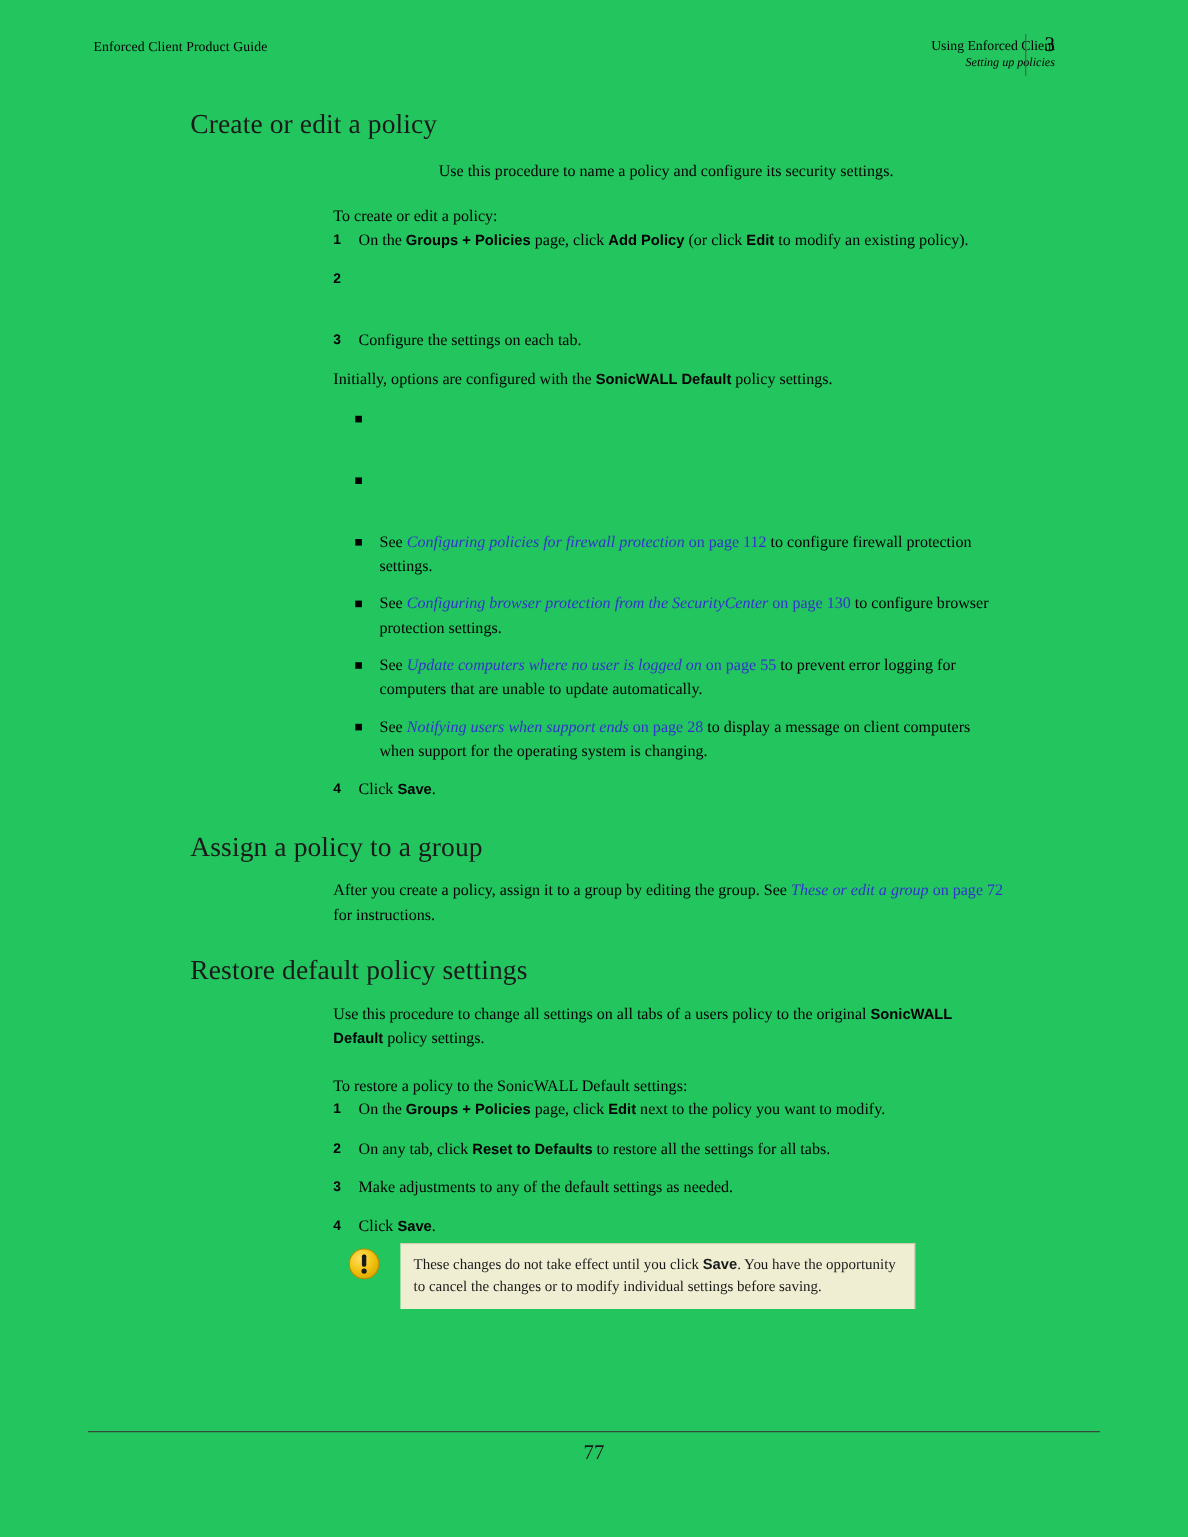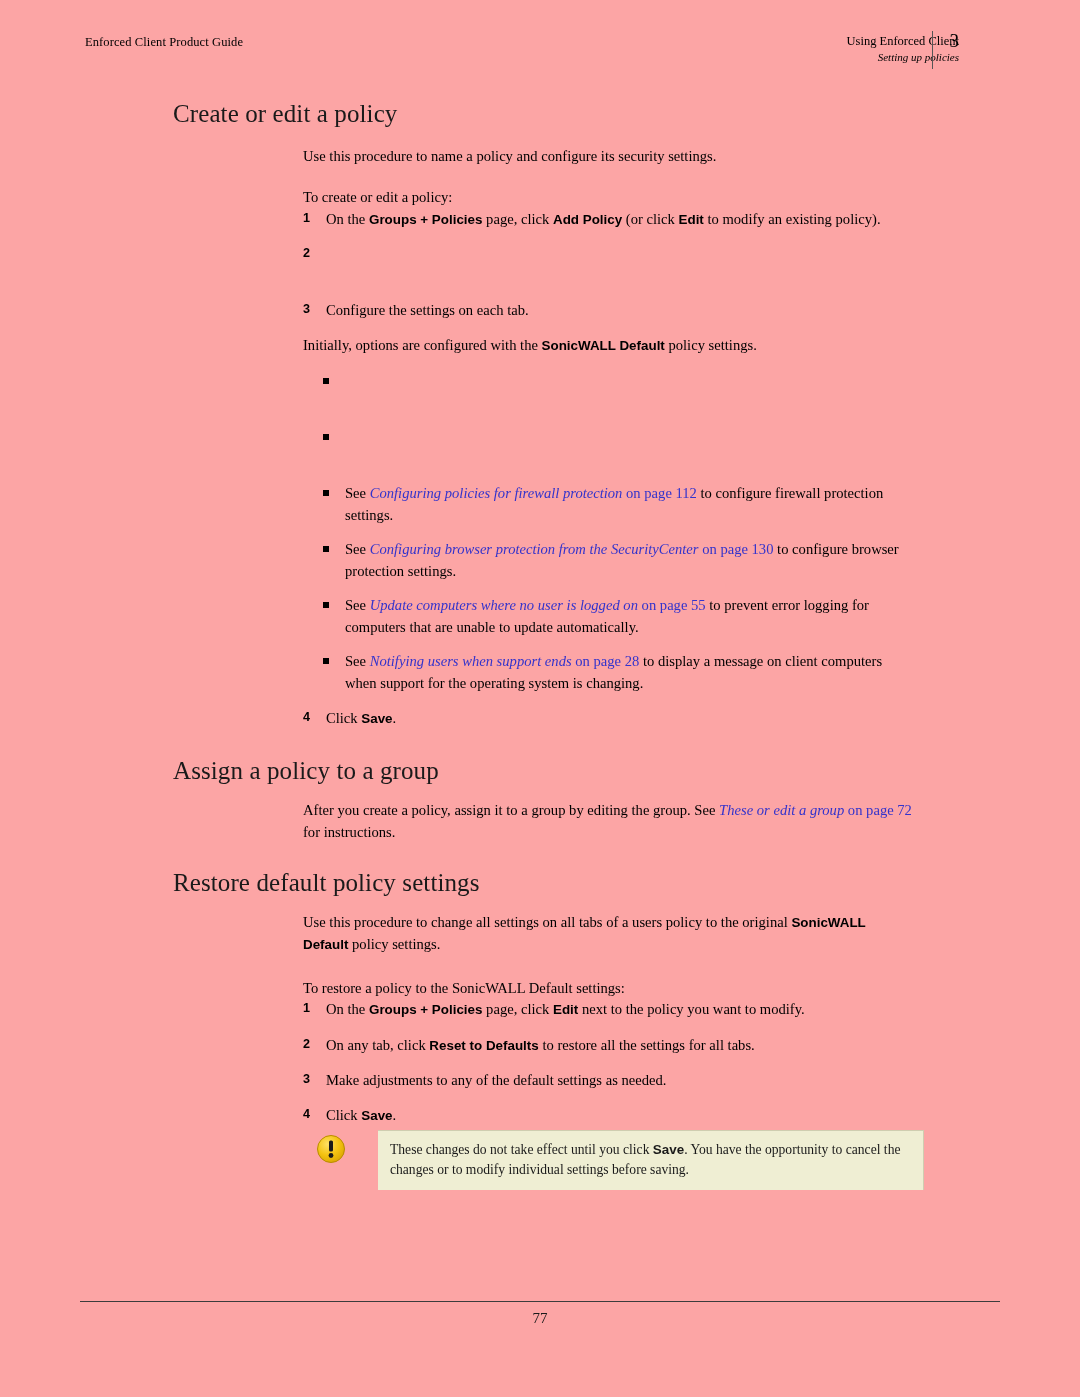--- a/index.html
+++ b/index.html
@@ -4,21 +4,21 @@
 <style>
   html, body {
     margin: 0;
     padding: 0;
     background: #ffffff;
   }
   .page {
     position: relative;
     width: 1080px;
     height: 1397px;
-    background: #fca5a5;
+    background: #22c55e;
     font-family: "Liberation Serif", "DejaVu Serif", serif;
     color: #000000;
     overflow: hidden;
   }
 
   
   .header {
     position: absolute;
     left: 85px;
     top: 33px;
@@ -141,23 +141,23 @@
     left: 0;
     top: 7px;
     width: 6px;
     height: 6px;
     background: #000;
   }
 
   
   .note-box {
     position: absolute;
-    left: 378px;
+    left: 364px;
     top: 1042px;
-    width: 546px;
+    width: 468px;
     background: #efeed3;
     border-top: 1px solid #cfcdb0;
     border-right: 1px solid #cfcdb0;
     box-sizing: border-box;
     padding: 9px 12px 10px 12px;
   }
   .note-text {
     font-size: 13.6px;
     line-height: 1.48;
     color: #1a1a1a;
@@ -178,21 +178,21 @@
     width: 920px;
     height: 1px;
     background: #3c3c3c;
   }
   .footer-pagenum {
     position: absolute;
     left: 0;
     top: 1310px;
     width: 1080px;
     text-align: center;
-    font-size: 15px;
+    font-size: 19px;
     color: #1a1a1a;
   }
 </style>
 </head>
 <body>
 
 <div class="page">
 
   <div class="header">
     <div class="header-left">Enforced Client Product Guide</div>
@@ -201,21 +201,21 @@
       <div class="header-section-title">Setting up policies</div>
       <div class="header-divider"></div>
       <div class="header-pagenum-chapter">3</div>
     </div>
   </div>
 
   <div class="content">
 
     <h1 class="section-heading h1-create">Create or edit a policy</h1>
 
-    <div class="para" style="top:58px;">Use this procedure to name a policy and configure its security settings.</div>
+    <div class="para" style="top:58px;text-align:center;">Use this procedure to name a policy and configure its security settings.</div>
 
     <div class="para" style="top:99px;">To create or edit a policy:</div>
 
     <div class="step" style="top:121px;">
       <span class="step-num">1</span>
       <span>On the <b class="b">Groups + Policies</b> page, click <b class="b">Add Policy</b> (or click <b class="b">Edit</b> to modify an existing policy).</span>
     </div>
 
     <div class="step" style="top:156px;">
       <span class="step-num">2</span>

